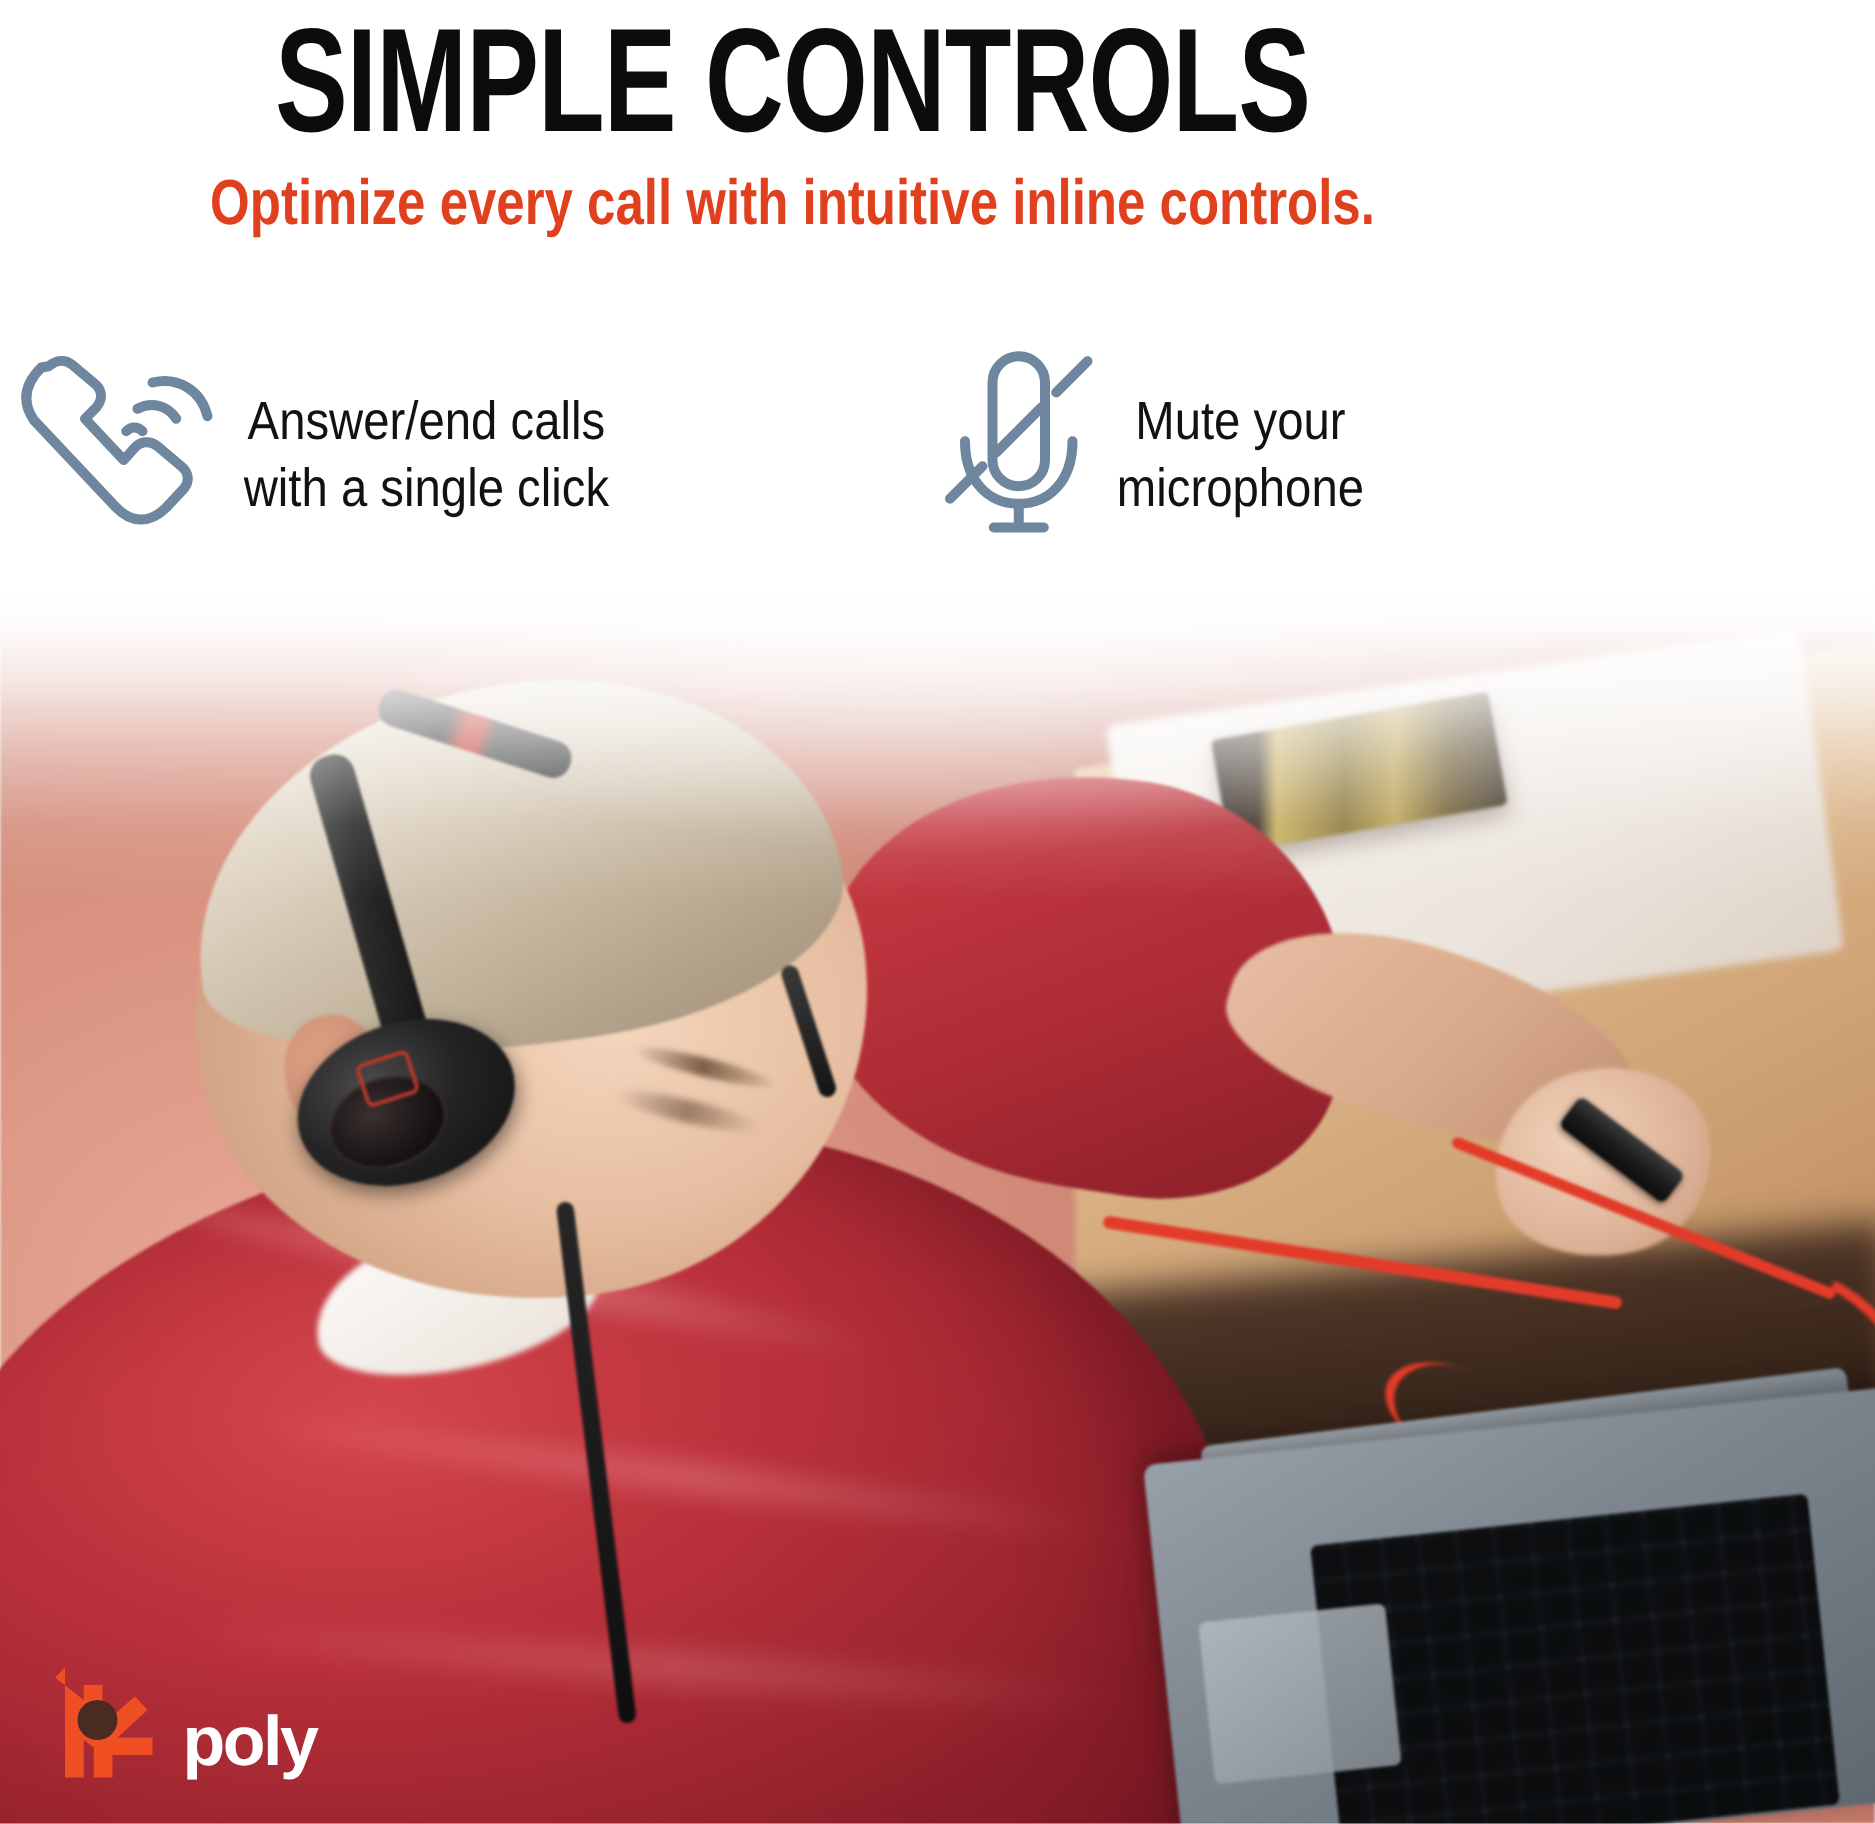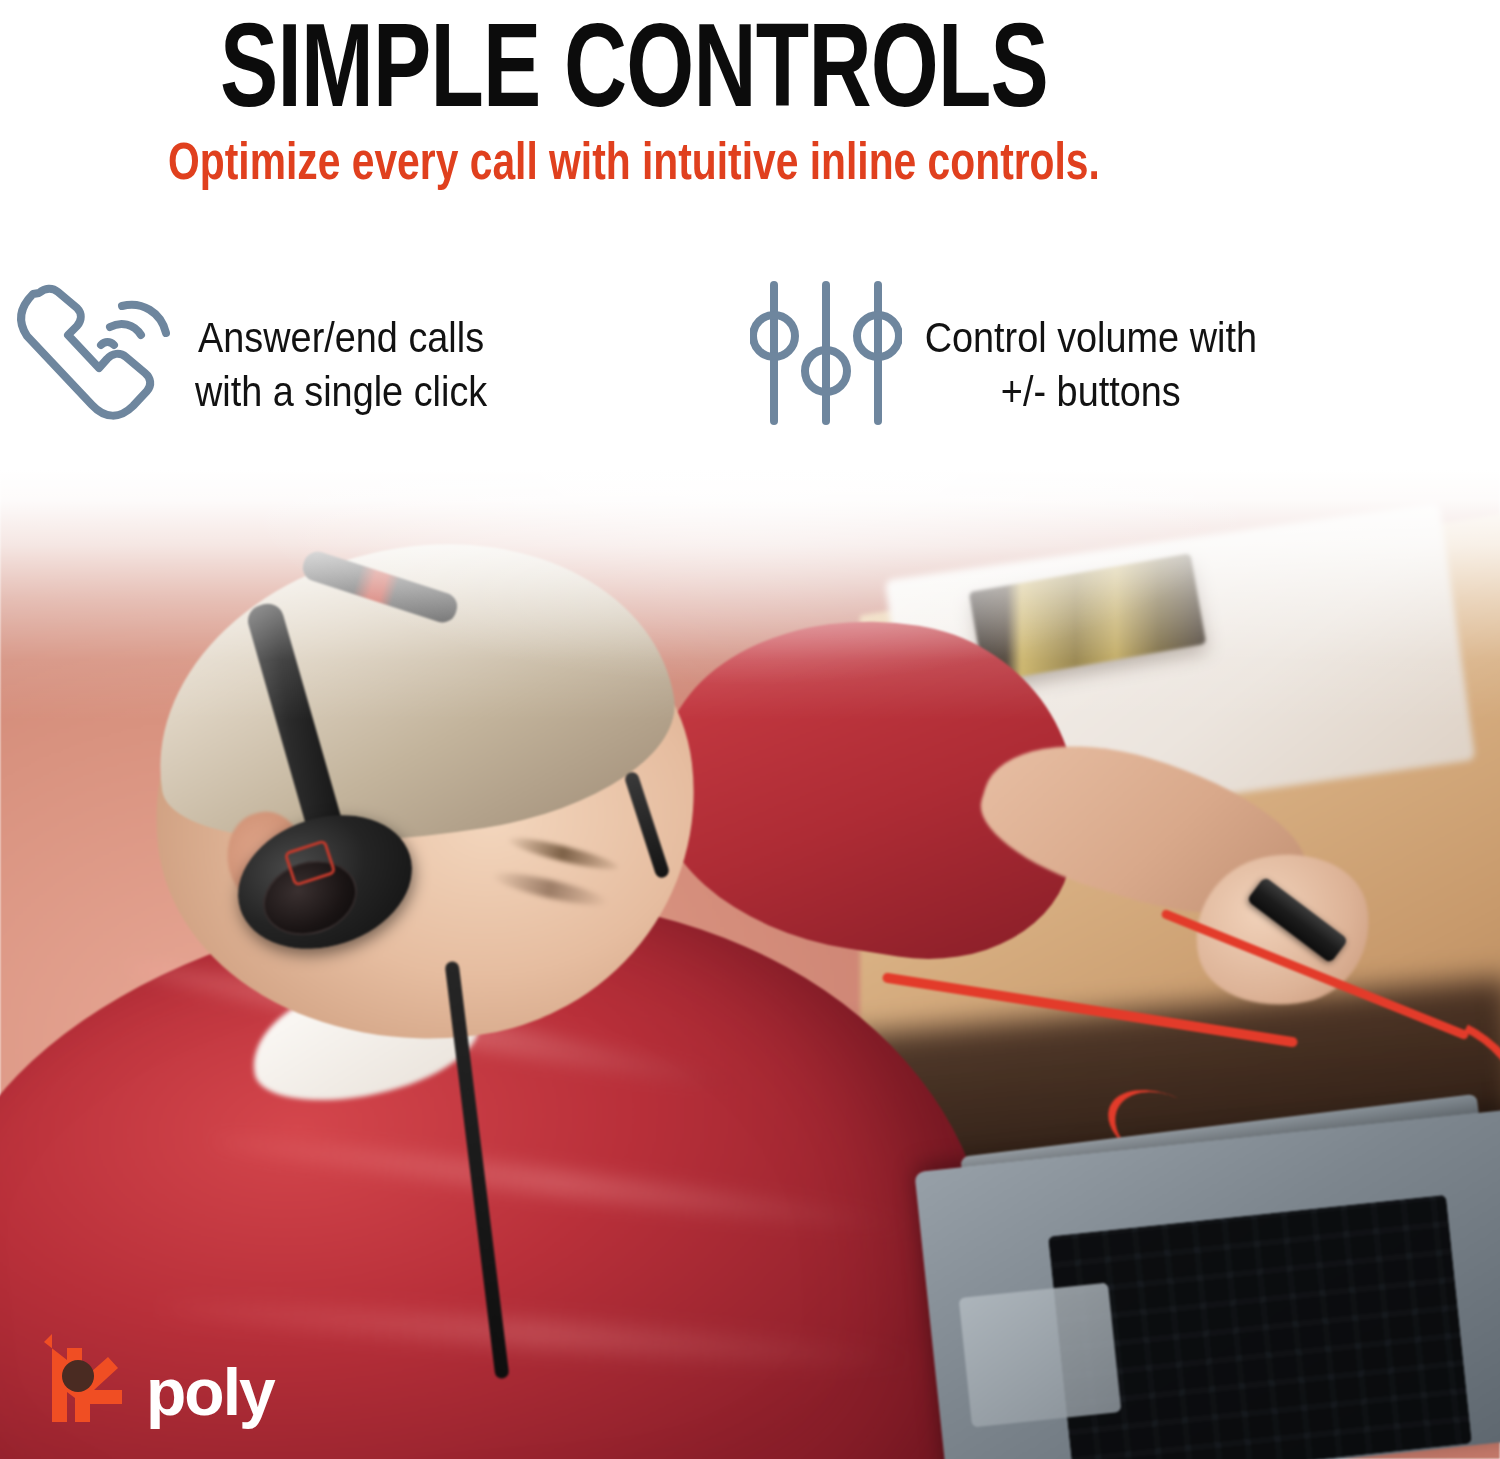--- a/index.html
+++ b/index.html
@@ -454,21 +454,21 @@
     top: 1330px;
     z-index: 60;
     display: flex;
     align-items: center;
     gap: 18px;
   }
   .logo-mark { display: block; }
   .logo-word {
     font-family: "Liberation Sans", sans-serif;
     font-weight: bold;
-    font-size: 66px;
+    font-size: 56px;
     line-height: 1;
     color: #ffffff;
     letter-spacing: -2px;
     margin-top: 24px;
   }
 </style>
 </head>
 <body>
 
 <div id="page">
@@ -537,37 +537,40 @@
 
           <path d="M101 68 C105 64 110 64 114 68"></path>
           <path d="M110 50 C121 44 134 47 141 58"></path>
           <path d="M122 29 C142 24 161 35 166 56"></path>
         </svg>
       </div>
       <div class="feature-caption">Answer/end calls
 with a single click</div>
     </div>
 
-
     <div class="feature">
       <div class="feature-icon">
-        <svg width="152" height="152" viewBox="0 0 152 152" fill="none" stroke="#6E869E" stroke-width="8" stroke-linecap="round" stroke-linejoin="round">
-
-          <path d="M24 8 L24 144"></path>
-          <path d="M76 8 L76 144"></path>
-          <path d="M128 8 L128 144"></path>
-
-          <circle cx="24" cy="59" r="21"></circle>
-          <circle cx="76" cy="94" r="21"></circle>
-          <circle cx="128" cy="59" r="21"></circle>
+        <svg width="130" height="152" viewBox="0 0 130 152" fill="none" stroke="#6E869E" stroke-width="8" stroke-linecap="round" stroke-linejoin="round">
+
+          <rect x="44" y="8" width="42" height="104" rx="21"></rect>
+
+          <path d="M22 76 C22 108 41 126 65 126 C89 126 108 108 108 76"></path>
+
+          <path d="M65 126 L65 144"></path>
+          <path d="M45 145 L85 145"></path>
+
+          <path d="M10 122 L36 96"></path>
+          <path d="M47 85 L83 49"></path>
+          <path d="M95 37 L120 12"></path>
         </svg>
       </div>
-      <div class="feature-caption">Control volume with
-+/- buttons</div>
+      <div class="feature-caption">Mute your
+microphone</div>
     </div>
+
 
   </div>
 
   <div class="logo">
     <span class="logo-mark">
       <svg width="92" height="96" viewBox="0 0 92 96" fill="none">
 
         <path d="M16 4 L16 92 L31 92 L31 62 L39 68 L39 92 L54 92 L54 74
                  L86 74 L86 60 L58 60 L82 38 L72 27 L46 50 L46 18 L31 18 L31 30
                  L8 12 Z" fill="#F04E23"></path>

